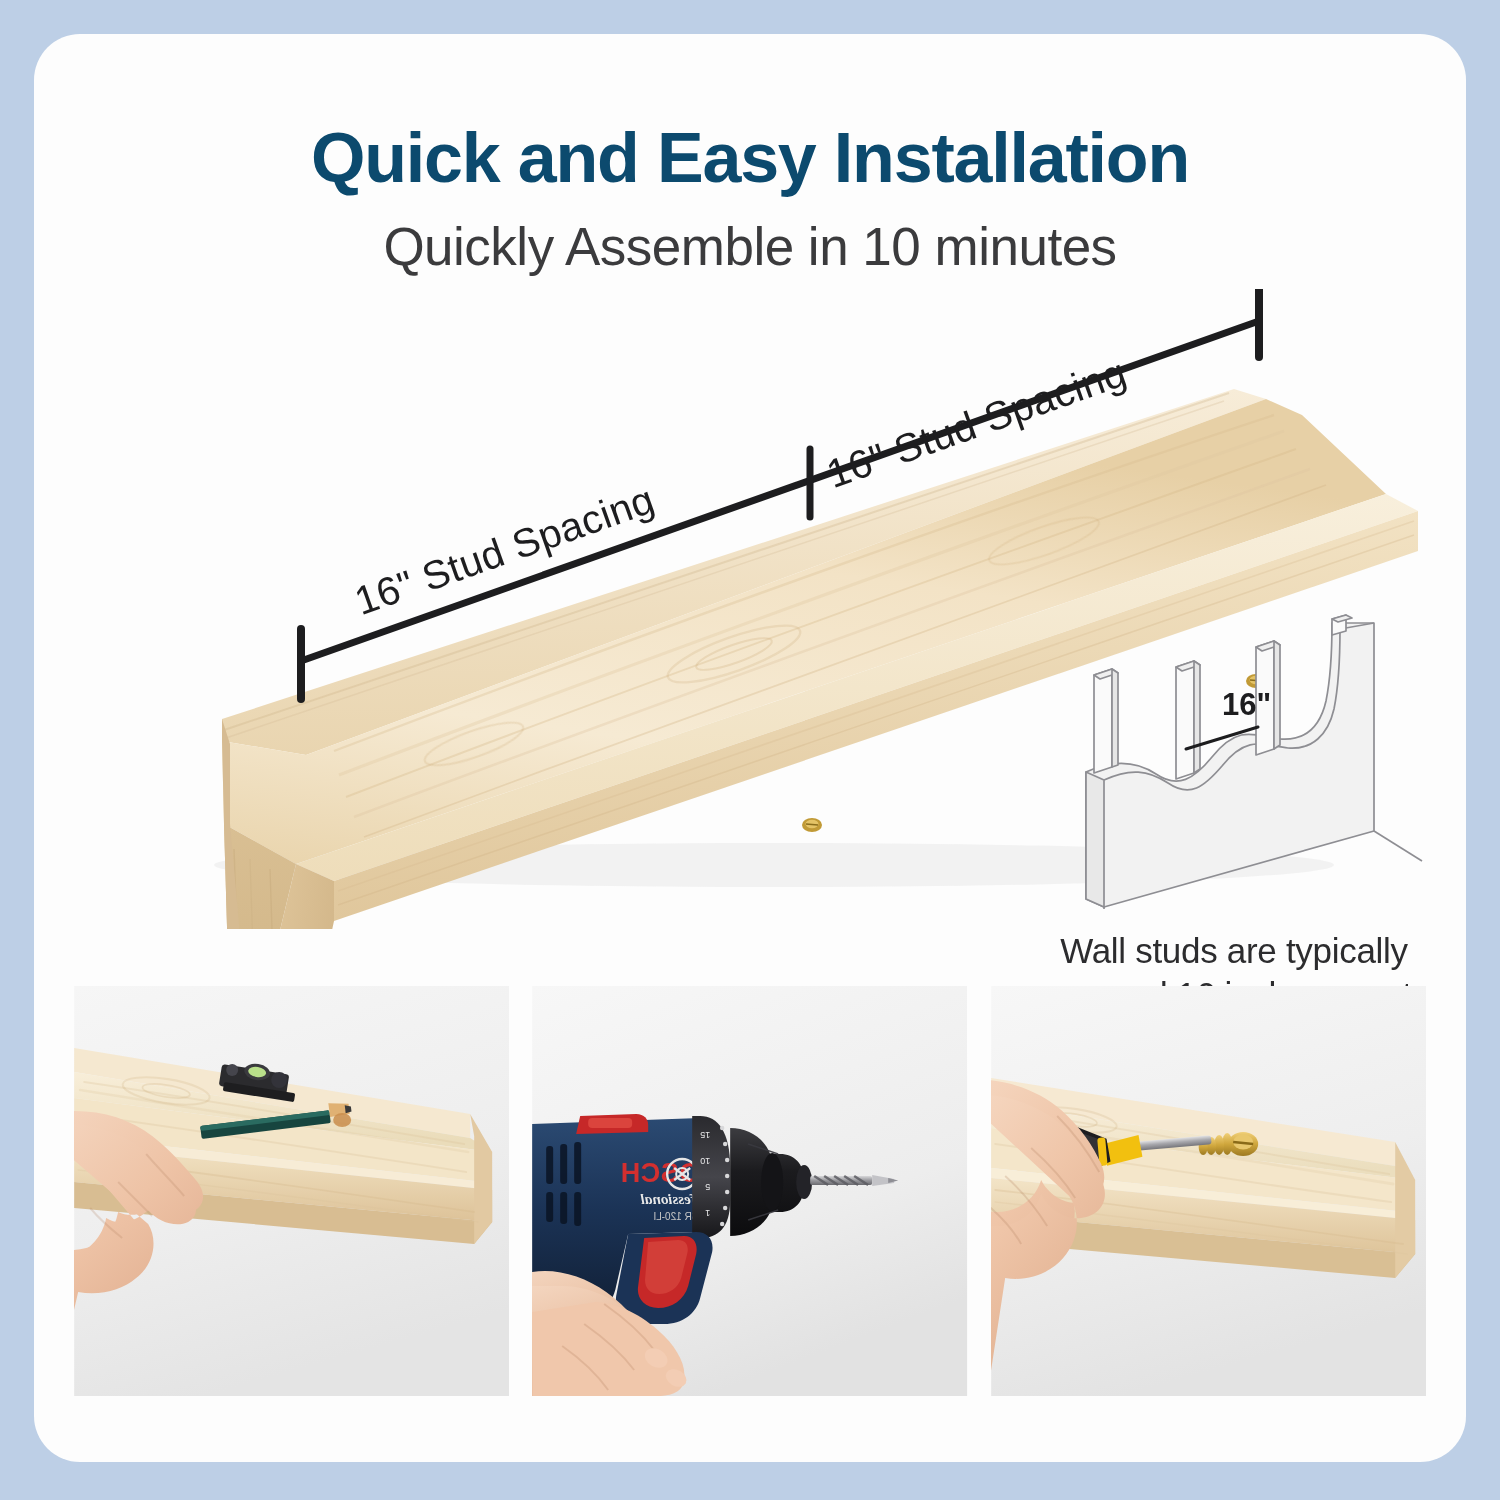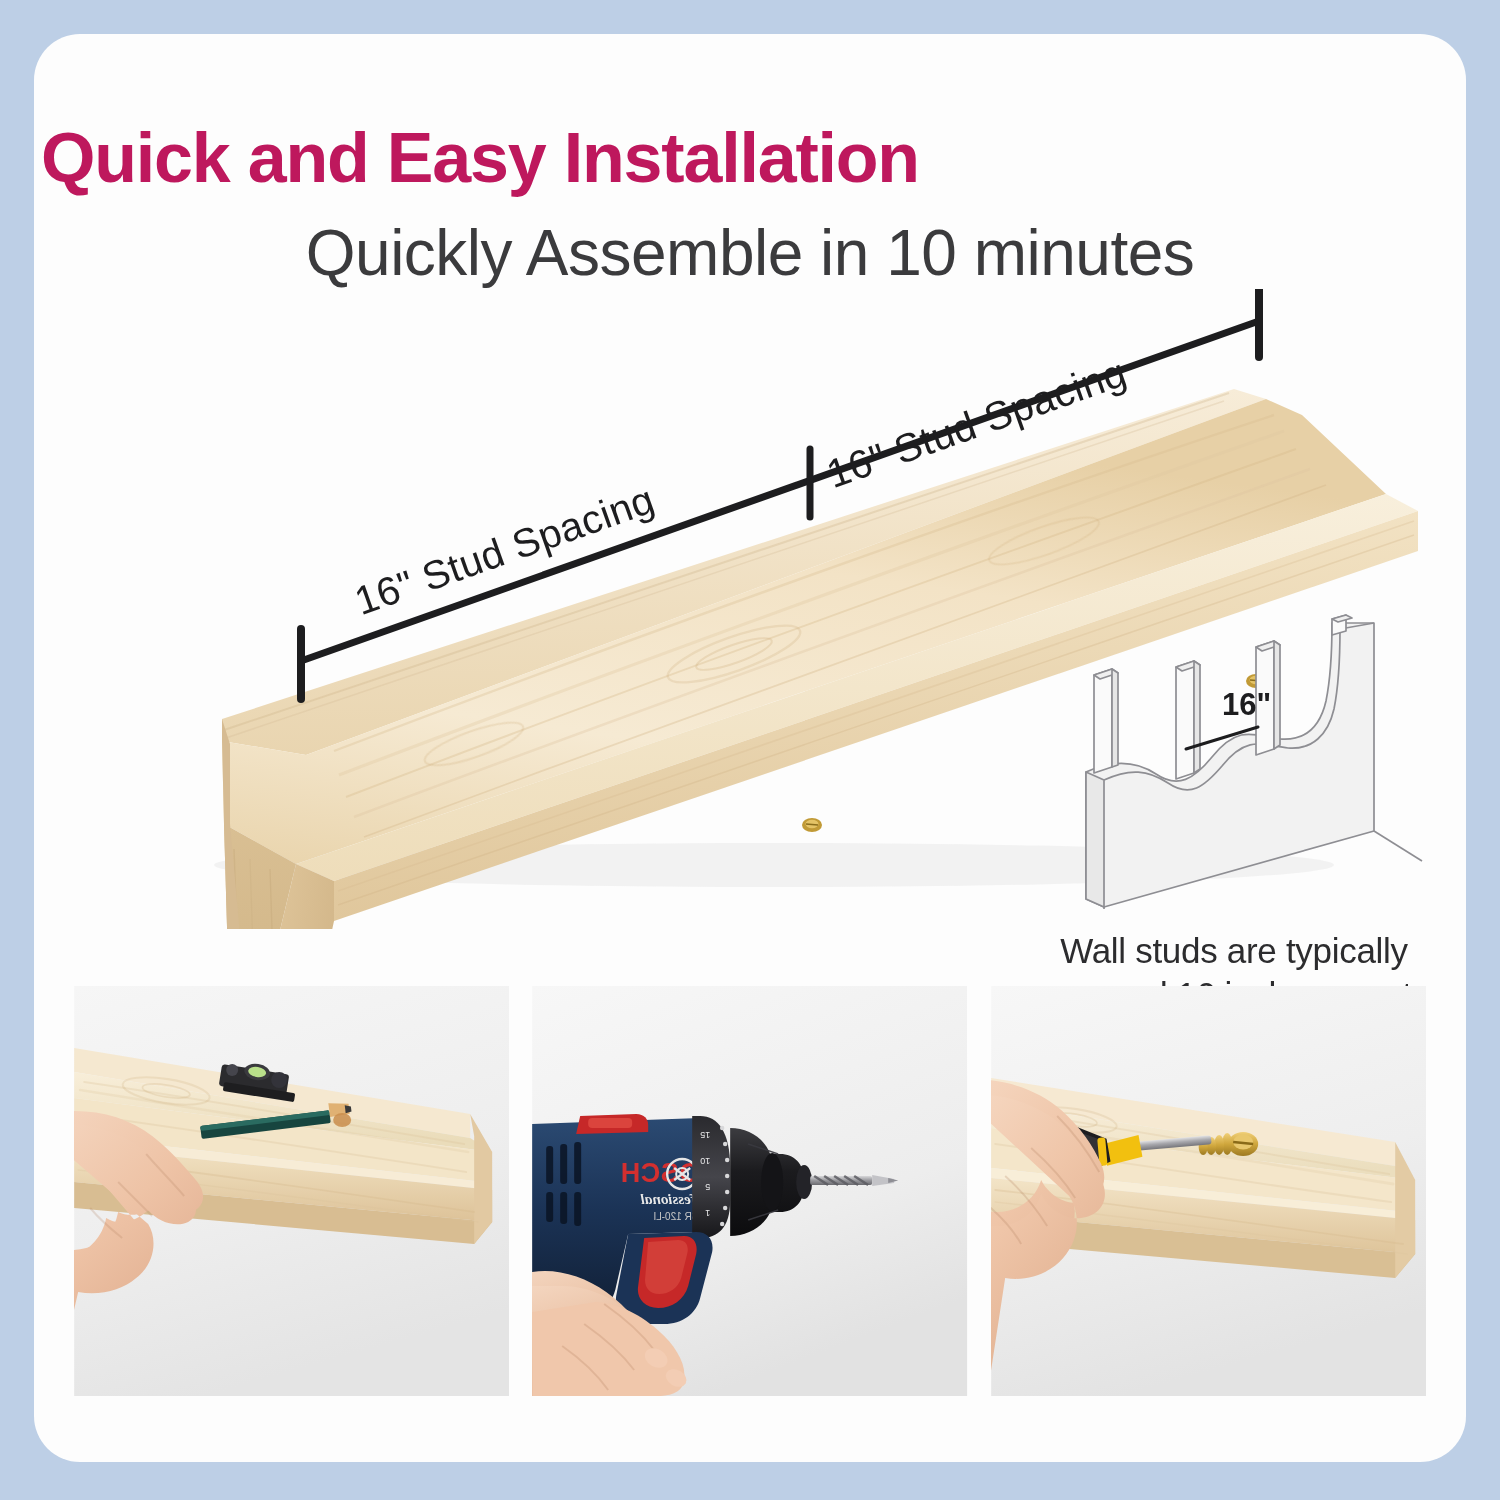--- a/index.html
+++ b/index.html
@@ -16,31 +16,31 @@
     position:absolute;
     left:34px; top:34px;
     width:1432px; height:1428px;
     background:#fdfdfd;
     border-radius:46px;
     overflow:hidden;
   }
 
   
   #title {
-    position:absolute; left:7px; top:84px; width:100%;
-    text-align:left;
+    position:absolute; left:0; top:84px; width:100%;
+    text-align:center;
     font-size:70px; font-weight:bold;
     letter-spacing:-1.2px;
-    color:#be185d;
+    color:#0c4a6e;
     font-family:"Liberation Sans", sans-serif;
   }
   #subtitle {
     position:absolute; left:0; top:182px; width:100%;
     text-align:center;
-    font-size:64px; font-weight:400;
+    font-size:53px; font-weight:400;
     color:#3b3b3d;
     letter-spacing:-0.5px;
   }
 
   
   #badge { position:absolute; left:148px; top:276px; width:162px; height:208px; }
   #badge svg { width:100%; height:100%; display:block; }
   #badge-text {
     position:absolute; left:0; top:62px; width:100%;
     text-align:center; color:#ffffff;

